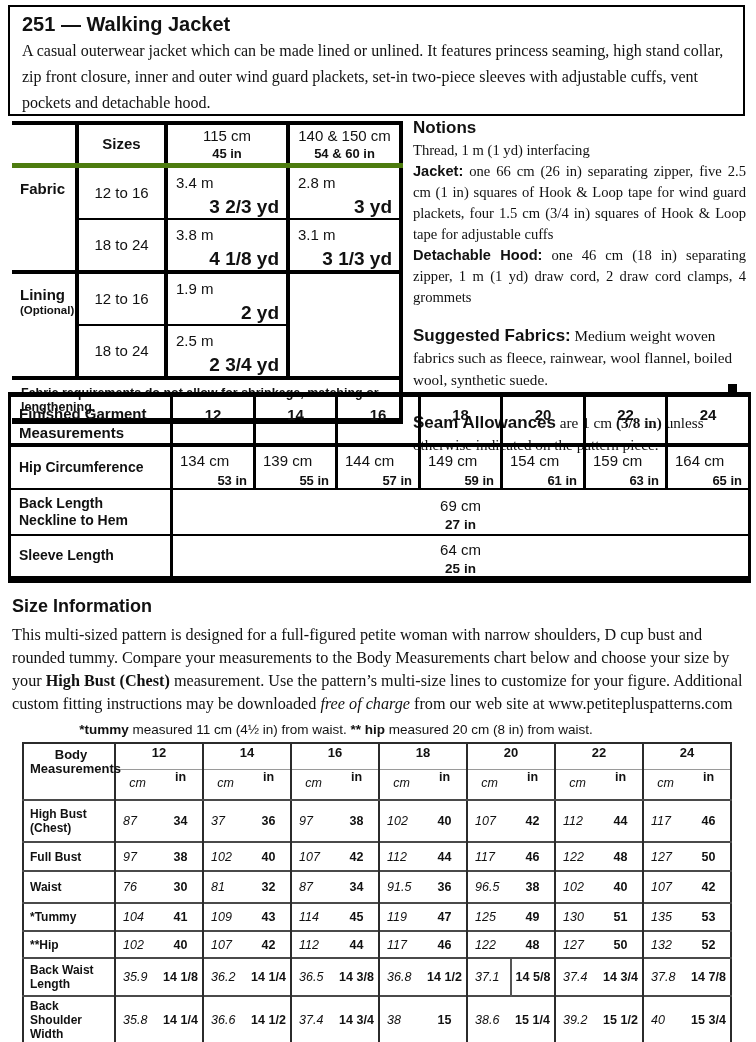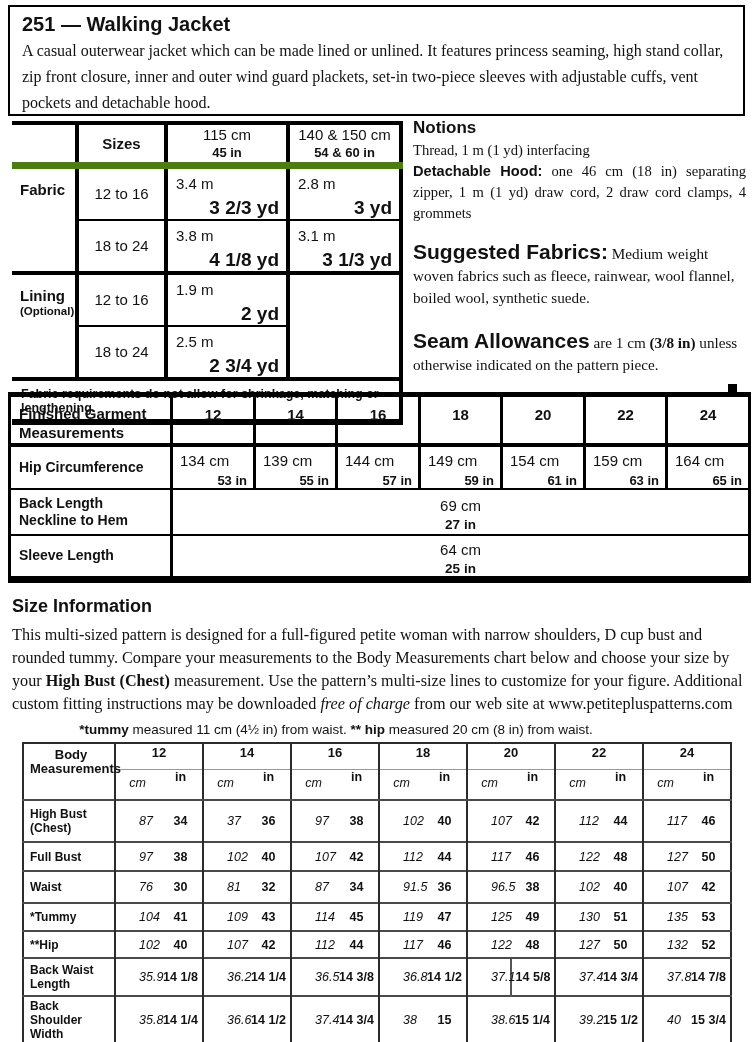--- a/index.html
+++ b/index.html
@@ -13,21 +13,21 @@
        font-family:"Liberation Sans",sans-serif;}
   .header-box p{margin:2px 12px 0 12px;font-family:"Liberation Serif",serif;
        font-size:16px;line-height:26px;}
 
   
   table{border-collapse:collapse;table-layout:fixed;}
   td,th{padding:0;font-weight:normal;}
   .fabric{left:12px;top:121px;width:389px;
        border-top:4px solid #000;border-right:4px solid #000;border-bottom:6px solid #000;}
   .fabric .vline{border-left:4px solid #000;}
-  .fabric .hsep{border-bottom:7px solid #4d7c0f;}
+  .fabric .hsep{border-bottom:5px solid #4d7c0f;}
   .fabric .thin-top{border-top:2px solid #000;}
   .fabric .thick-top{border-top:4px solid #000;}
   .fabric .hd1{font-size:15px;text-align:center;}
   .fabric .hd2{font-size:13px;font-weight:bold;text-align:center;margin-top:2px;}
   .fabric .szhead{font-size:15px;font-weight:bold;text-align:center;vertical-align:middle;}
   .fabric .grp{font-size:15px;font-weight:bold;vertical-align:top;padding:12px 0 0 8px;}
   .fabric .grp .opt{display:block;font-size:11.5px;font-weight:bold;margin-top:1px;}
   .fabric .szcell{font-size:15px;text-align:center;vertical-align:middle;}
   .fabric .m{font-size:15px;text-align:left;padding:6px 0 0 8px;}
   .fabric .yd{font-size:19px;font-weight:bold;text-align:right;padding:5px 7px 0 0;}
@@ -35,21 +35,21 @@
 
   
   .notions-col{left:413px;top:118px;width:333px;}
   .notions-col h2{margin:0 0 2px 0;font-size:17px;font-weight:bold;}
   .notions-col p{margin:0;font-family:"Liberation Serif",serif;font-size:14.6px;
        line-height:21px;text-align:justify;}
   .notions-col p .blab{font-family:"Liberation Sans",sans-serif;font-weight:bold;font-size:14.6px;}
   .sf-block{margin-top:17px;}
   .sa-block{margin-top:21px;}
   .sf-block p,.sa-block p{text-align:left;font-size:15.2px;line-height:22px;}
-  .inline-h{font-family:"Liberation Sans",sans-serif;font-weight:bold;font-size:21px;}
+  .inline-h{font-family:"Liberation Sans",sans-serif;font-weight:bold;font-size:17px;}
   .bser{font-weight:bold;}
   .sq-marker{left:728px;top:384px;width:9px;height:9px;background:#000;}
 
   
   .finished{left:8px;top:392px;width:740px;
        border-top:5px solid #000;border-left:3px solid #000;border-right:3px solid #000;
        border-bottom:7px solid #000;}
   .finished .g{border-left:3px solid #000;}
   .finished .hrow th{border-bottom:4px solid #000;vertical-align:top;}
   .finished .flabel{font-size:15px;font-weight:bold;text-align:left;line-height:19px;
@@ -81,21 +81,21 @@
        border-bottom:1px solid #9a9a9a;padding-bottom:8px;}
   .bodyt .blab{font-size:12px;font-weight:bold;text-align:left;vertical-align:top;
        line-height:14px;padding:4px 2px 0 6px;border-right:2px solid #2b2b2b;}
   .bodyt .unit-cm{font-size:12.5px;font-style:italic;text-align:center;
        border-bottom:2px solid #4a4a4a;padding-bottom:2px;}
   .bodyt .unit-in{font-size:12.5px;font-weight:bold;text-align:center;
        border-bottom:2px solid #4a4a4a;padding-bottom:15px;}
   .bodyt .dr td{border-top:2px solid #4a4a4a;vertical-align:middle;}
   .bodyt .rl{font-size:12px;font-weight:bold;text-align:left;line-height:14px;
        padding:2px 2px 2px 6px;border-right:2px solid #2b2b2b;}
-  .bodyt .cmv{font-size:12.5px;font-style:italic;text-align:left;padding-left:23px;}
+  .bodyt .cmv{font-size:12.5px;font-style:italic;text-align:left;padding-left:7px;}
   .bodyt .inv{font-size:12.5px;font-weight:bold;text-align:center;}
   .bodyt .sub-div{border-left:2px solid #555;}
 </style>
 </head>
 <body>
 
 <div class="abs header-box">
   <h1>251 — Walking Jacket</h1>
   <p>A casual outerwear jacket which can be made lined or unlined. It features princess seaming, high stand collar, zip front closure, inner and outer wind guard plackets, set-in two-piece sleeves with adjustable cuffs, vent pockets and detachable hood.</p>
 </div>
@@ -164,20 +164,21 @@
   </tr>
   <tr style="height:24px">
     <td class="thick-top foot" colspan="4">Fabric requirements do not allow for shrinkage, matching or lengthening.</td>
   </tr>
 </tbody>
   </table>
 
 <div class="abs notions-col">
   <h2>Notions</h2>
   <p>Thread, 1 m (1 yd) interfacing</p>
+  <p><span class="blab">Jacket:</span><span> one 66 cm (26 in) separating zipper, five 2.5 cm (1 in) squares of Hook &amp; Loop tape for wind guard plackets, four 1.5 cm (3/4 in) squares of Hook &amp; Loop tape for adjustable cuffs</span></p>
   <p><span class="blab">Detachable Hood:</span><span> one 46 cm (18 in) separating zipper, 1 m (1 yd) draw cord, 2 draw cord clamps, 4 grommets</span></p>
 
   <div class="sf-block">
     <p><span class="inline-h">Suggested Fabrics:</span><span> Medium weight woven fabrics such as fleece, rainwear, wool flannel, boiled wool, synthetic suede.</span></p>
   </div>
 
   <div class="sa-block">
     <p><span class="inline-h">Seam Allowances</span><span> are 1 cm </span><span class="bser">(3/8 in)</span><span> unless otherwise indicated on the pattern piece.</span></p>
   </div>
 </div>

